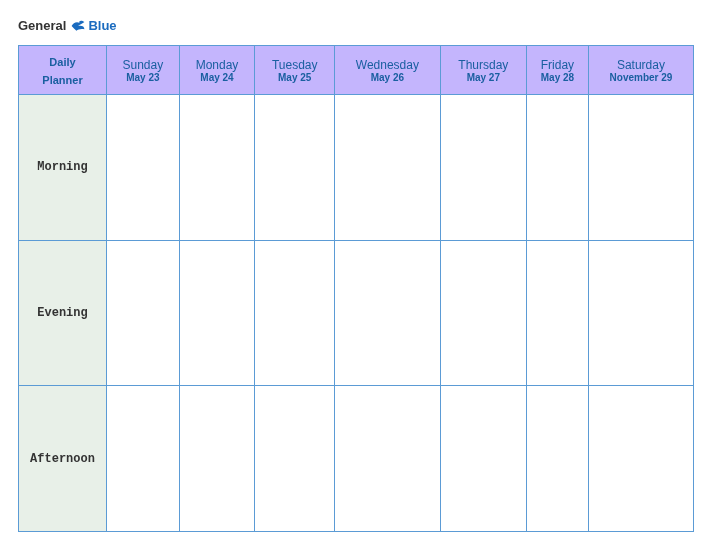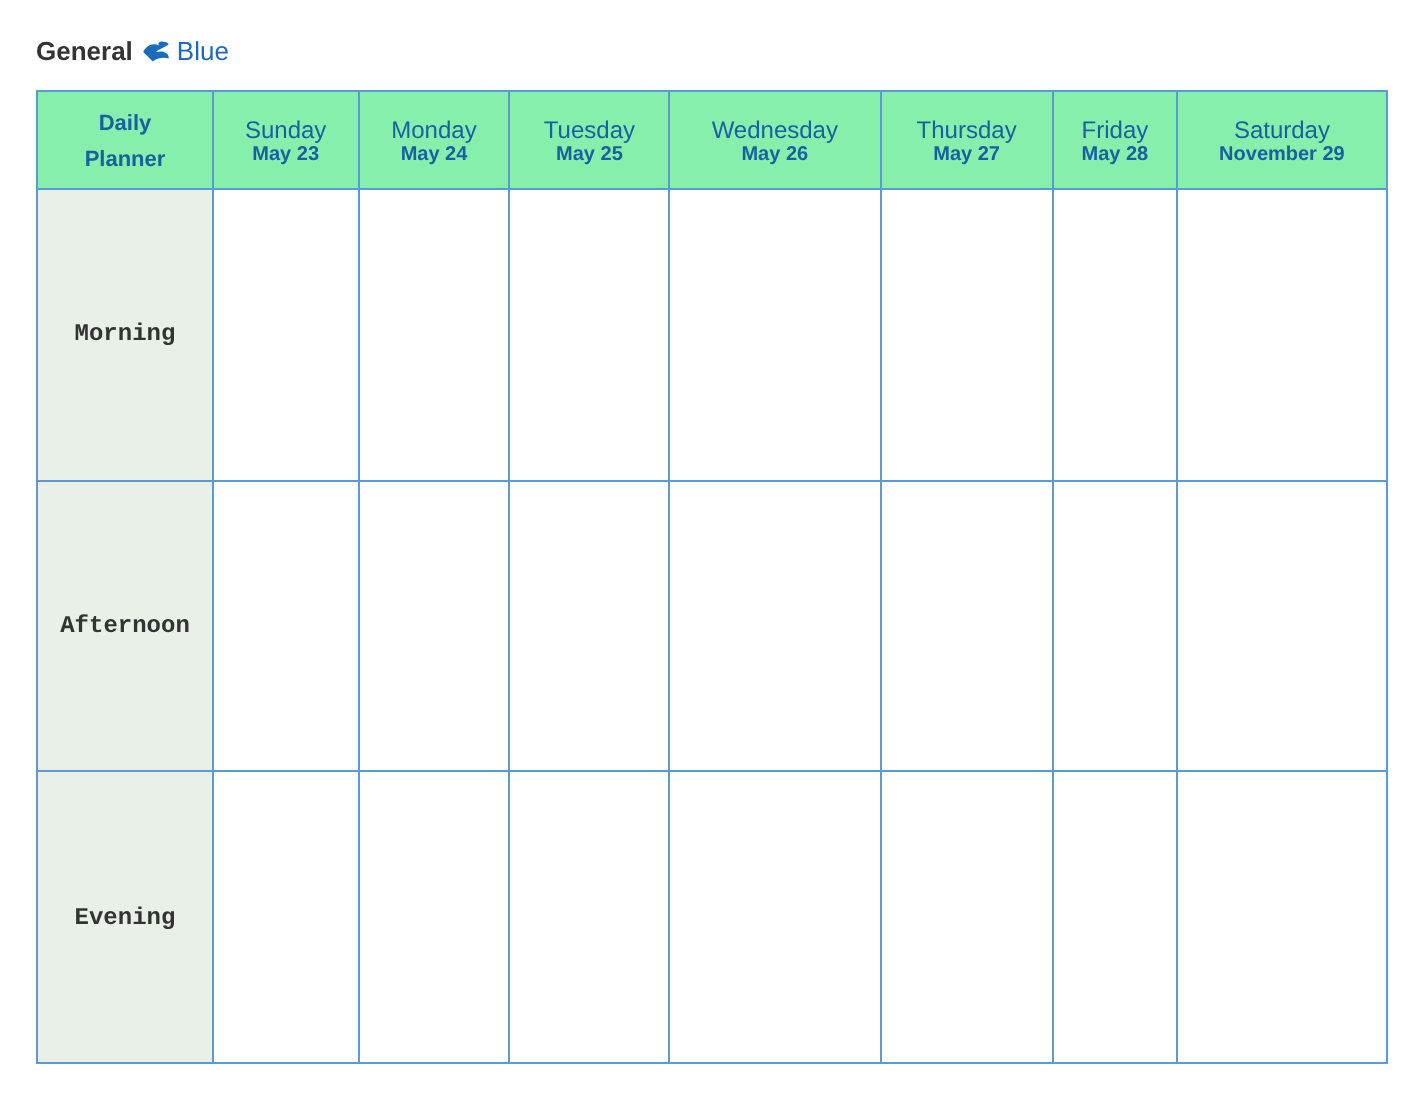--- a/index.html
+++ b/index.html
@@ -45,21 +45,21 @@
     }
 
     .logo-general {
       font-size: 13px;
       font-weight: 600;
       color: #333333;
     }
 
     .logo-blue {
       font-size: 13px;
-      font-weight: 400;
+      font-weight: 700;
       color: #1a6bbf;
     }
 
     .logo-bird {
       display: inline-block;
       width: 16px;
       height: 14px;
       margin-left: 2px;
     }
 
@@ -87,21 +87,21 @@
     }
 
     .planner-table th,
     .planner-table td {
       border: 1.5px solid #5b9bd5;
       text-align: center;
       vertical-align: middle;
     }
 
     .header-row th {
-      background-color: #86efac;
+      background-color: #c4b5fd;
       padding: 6px 4px;
     }
 
     .col-label {
       font-size: 11px;
       font-weight: 700;
       color: #1a5fa0;
       line-height: 1.3;
     }
 
@@ -193,31 +193,31 @@
         <td class="time-cell">Morning</td>
         <td class="day-cell"></td>
         <td class="day-cell"></td>
         <td class="day-cell"></td>
         <td class="day-cell"></td>
         <td class="day-cell"></td>
         <td class="day-cell"></td>
         <td class="day-cell"></td>
       </tr>
       <tr>
+        <td class="time-cell">Evening</td>
+        <td class="day-cell"></td>
+        <td class="day-cell"></td>
+        <td class="day-cell"></td>
+        <td class="day-cell"></td>
+        <td class="day-cell"></td>
+        <td class="day-cell"></td>
+        <td class="day-cell"></td>
+      </tr>
+      <tr>
         <td class="time-cell">Afternoon</td>
-        <td class="day-cell"></td>
-        <td class="day-cell"></td>
-        <td class="day-cell"></td>
-        <td class="day-cell"></td>
-        <td class="day-cell"></td>
-        <td class="day-cell"></td>
-        <td class="day-cell"></td>
-      </tr>
-      <tr>
-        <td class="time-cell">Evening</td>
         <td class="day-cell"></td>
         <td class="day-cell"></td>
         <td class="day-cell"></td>
         <td class="day-cell"></td>
         <td class="day-cell"></td>
         <td class="day-cell"></td>
         <td class="day-cell"></td>
       </tr>
     </tbody>
   </table>

